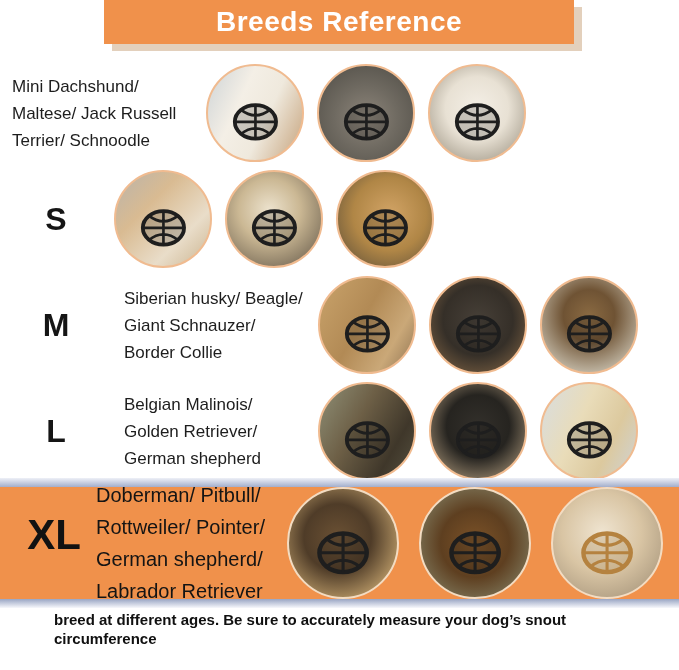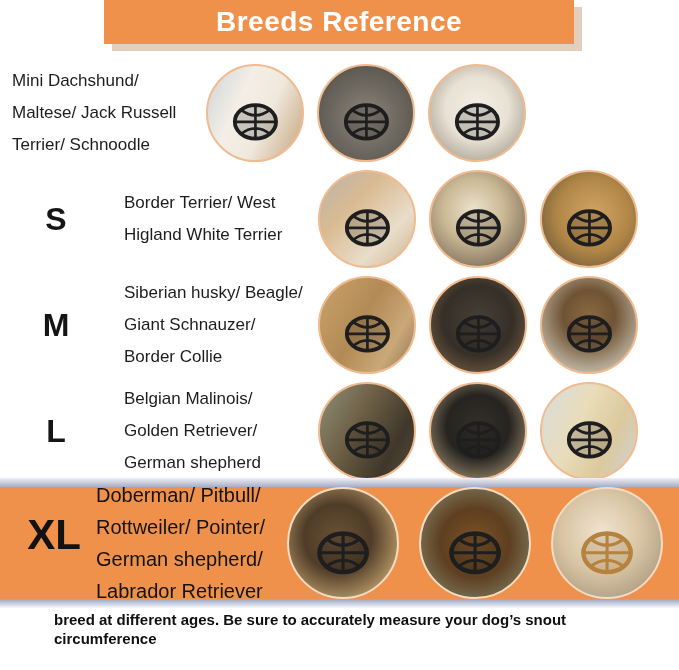--- a/index.html
+++ b/index.html
@@ -13,21 +13,21 @@
     background:#F0914B;box-shadow:8px 7px 0 #e3d0bc;
     display:flex;align-items:center;justify-content:center;
   }
   .banner-title{color:#fff;font-size:28px;font-weight:700;letter-spacing:.5px;}
   
   .row{position:absolute;left:0;width:679px;height:102px;display:flex;}
   .row-xs{top:62px}.row-s{top:168px}.row-m{top:274px}.row-l{top:380px}
   .size-label{width:112px;display:flex;align-items:center;justify-content:center;
     font-size:32px;font-weight:700;color:#151515;}
   .breeds{width:192px;margin-left:12px;display:flex;flex-direction:column;justify-content:center;
-    font-size:17px;line-height:32px;color:#1d1d1d;white-space:pre-line;}
+    font-size:17px;line-height:27px;color:#1d1d1d;white-space:pre-line;}
   .photos{margin-left:2px;display:flex;align-items:center;gap:13px;}
   .ph{width:98px;height:98px;border-radius:50%;border:2.5px solid #f0bb90;
     box-sizing:border-box;position:relative;overflow:hidden;flex:none;}
   
   .mz{position:absolute;width:52%;height:auto;left:24%;top:38%;color:#1e1e1e;}
   .mz-tan{color:#b5823f;}
   
   .ph-xs1{background:linear-gradient(115deg,#cdd3d6 0%,#f4efe6 35%,#efe9dd 60%,#c5a27b 100%);}
   .ph-xs2{background:radial-gradient(circle at 50% 55%,#8d857a 0%,#6f6a61 45%,#4e4b44 100%);}
   .ph-xs3{background:radial-gradient(circle at 50% 45%,#f4efe6 0%,#e8e1d4 45%,#938a79 100%);}
@@ -92,22 +92,20 @@
         <svg class="mz" viewBox="0 0 64 52">
             <ellipse cx="32" cy="26" rx="27" ry="22" fill="rgba(15,15,15,0.18)" stroke="currentColor" stroke-width="5"></ellipse>
             <path d="M32 4v44M6 26h52M13 10c12 10 26 10 38 0M13 42c12-10 26-10 38 0" fill="none" stroke="currentColor" stroke-width="3.5"></path>
           </svg>
       </div>
     </div>
   </div>
 
   <div class="row row-s">
     <div class="size-label">S</div>
-    <div class="breeds">Border Terrier/ West
-Higland White Terrier</div>
     <div class="photos">
       <div class="ph ph-s1" title="tan and white dog wearing black basket muzzle">
         <svg class="mz" viewBox="0 0 64 52">
             <ellipse cx="32" cy="26" rx="27" ry="22" fill="rgba(15,15,15,0.18)" stroke="currentColor" stroke-width="5"></ellipse>
             <path d="M32 4v44M6 26h52M13 10c12 10 26 10 38 0M13 42c12-10 26-10 38 0" fill="none" stroke="currentColor" stroke-width="3.5"></path>
           </svg>
       </div>
       <div class="ph ph-s2" title="white dog lying down wearing black basket muzzle">
         <svg class="mz" viewBox="0 0 64 52">
             <ellipse cx="32" cy="26" rx="27" ry="22" fill="rgba(15,15,15,0.18)" stroke="currentColor" stroke-width="5"></ellipse>

